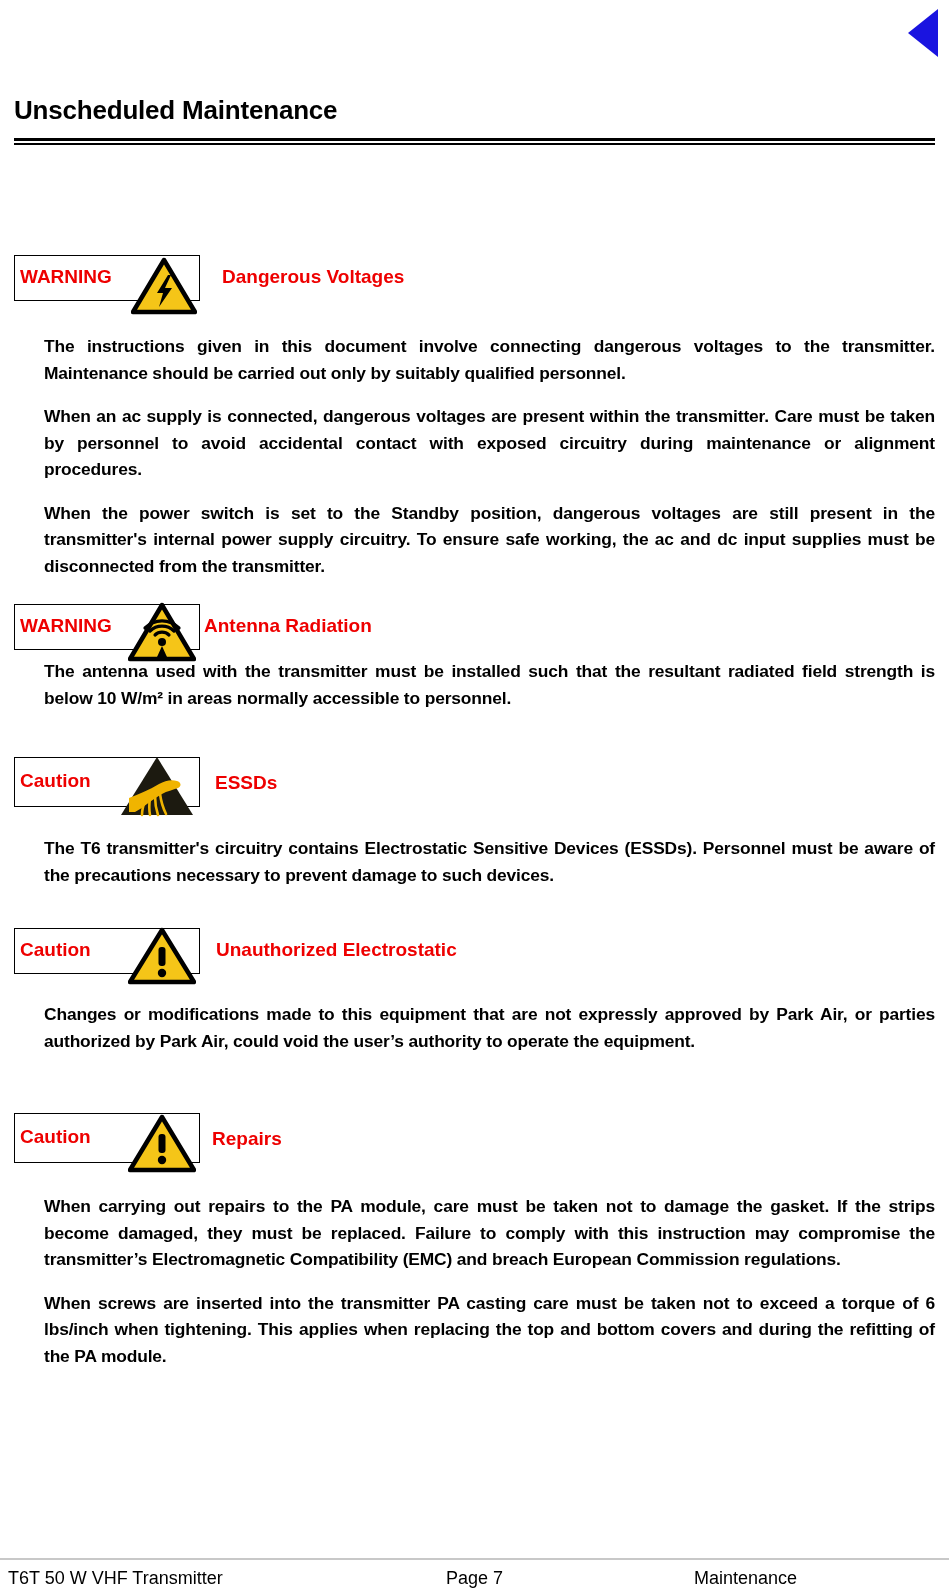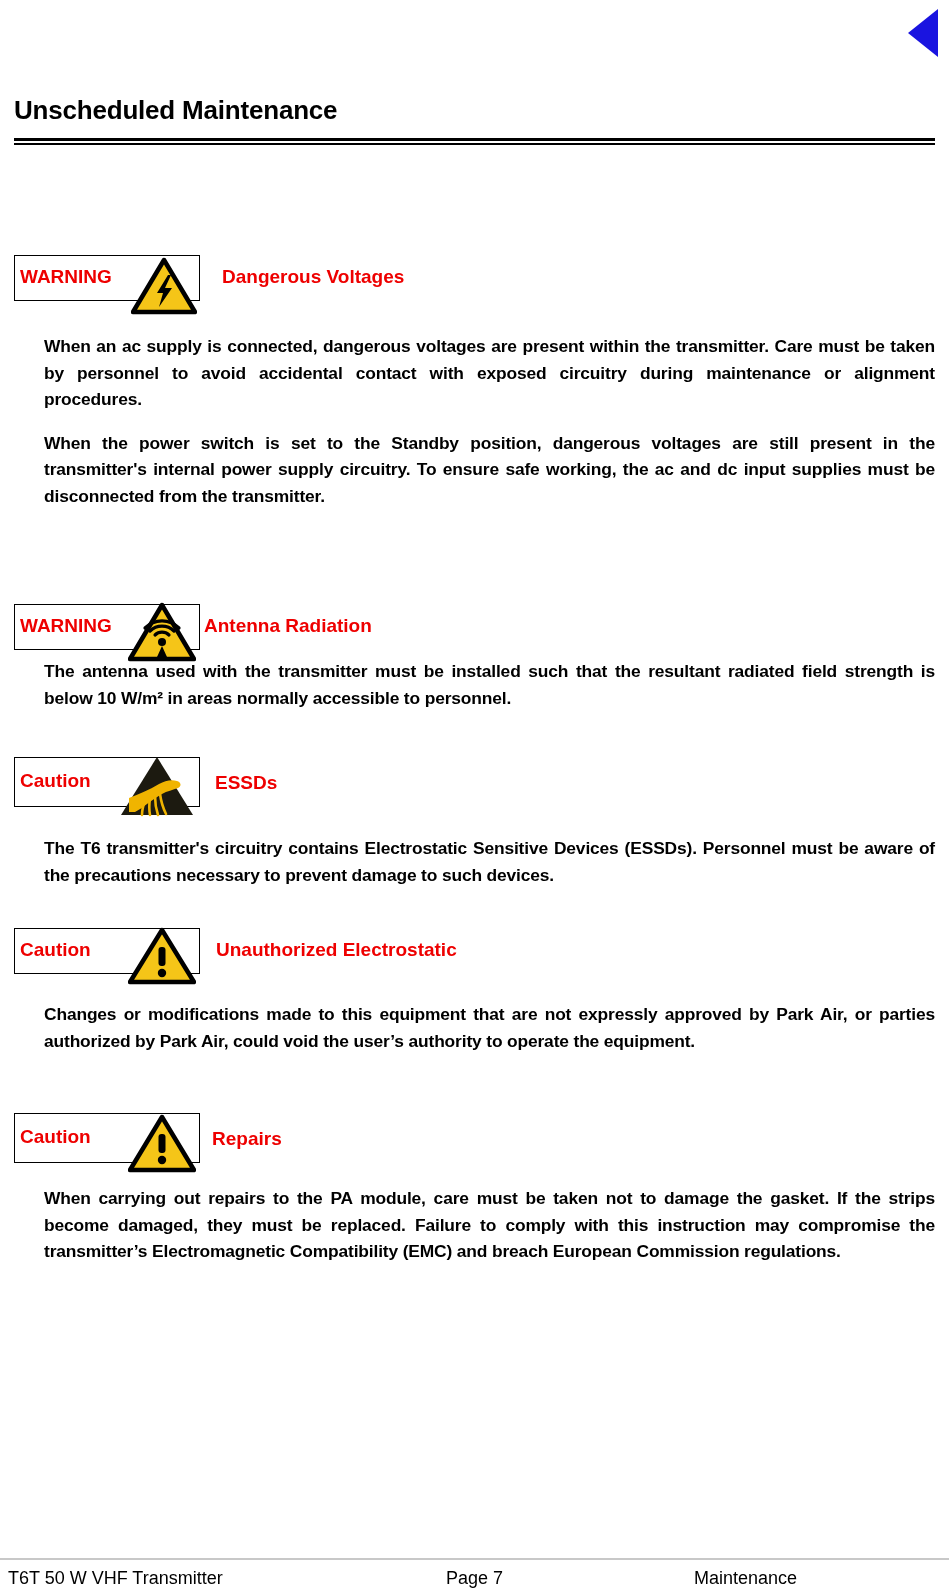--- a/index.html
+++ b/index.html
@@ -181,20 +181,21 @@
       <div class="label-text">WARNING</div>
       <div class="notice-icon">
         <svg viewBox="0 0 66 58">
           <polygon points="33,3 64,55 2,55" fill="#f5c518" stroke="#000000" stroke-width="4.5" stroke-linejoin="round"></polygon>
           <polygon points="37,18 26,36 32,36 28,50 41,31 34,31 40,18" fill="#000000"></polygon>
         </svg>
       </div>
       <div class="notice-title" style="left:222px;">Dangerous Voltages</div>
     </div>
     <div class="notice-body" style="top:78px;">
+      <p class="para">The instructions given in this document involve connecting dangerous voltages to the transmitter. Maintenance should be carried out only by suitably qualified personnel.</p>
       <p class="para">When an ac supply is connected, dangerous voltages are present within the transmitter. Care must be taken by personnel to avoid accidental contact with exposed circuitry during maintenance or alignment procedures.</p>
       <p class="para">When the power switch is set to the Standby position, dangerous voltages are still present in the transmitter's internal power supply circuitry. To ensure safe working, the ac and dc input supplies must be disconnected from the transmitter.</p>
     </div>
   </div>
 
   <div class="notice" style="top:604px;">
     <div class="notice-head">
       <div class="label-box"></div>
       <div class="label-text">WARNING</div>
       <div class="notice-icon" style="left:128px; top:-2px; width:68px; height:60px;">
@@ -260,22 +261,23 @@
       <div class="label-text" style="top:13px;">Caution</div>
       <div class="notice-icon" style="left:128px; top:0px; width:68px; height:60px;">
         <svg viewBox="0 0 68 60">
           <polygon points="34,4 66,57 2,57" fill="#f5c518" stroke="#000000" stroke-width="4.5" stroke-linejoin="round"></polygon>
           <rect x="30.5" y="21" width="7" height="19" rx="3" fill="#000000"></rect>
           <circle cx="34" cy="47" r="4.2" fill="#000000"></circle>
         </svg>
       </div>
       <div class="notice-title" style="left:212px; top:15px;">Repairs</div>
     </div>
-    <div class="notice-body" style="top:72px;">
+    <div class="notice-body" style="top:80px;">
       <p class="para">When carrying out repairs to the PA module, care must be taken not to damage the gasket. If the strips become damaged, they must be replaced. Failure to comply with this instruction may compromise the transmitter’s Electromagnetic Compatibility (EMC) and breach European Commission regulations.</p>
+      <p class="para">When screws are inserted into the transmitter PA casting care must be taken not to exceed a torque of 6 lbs/inch when tightening. This applies when replacing the top and bottom covers and during the refitting of the PA module.</p>
     </div>
   </div>
 
   <div class="footer-rule"></div>
   <div class="footer">
     <div class="footer-left">T6T 50 W VHF Transmitter</div>
     <div class="footer-center">Page 7</div>
     <div class="footer-right">Maintenance</div>
   </div>
 

